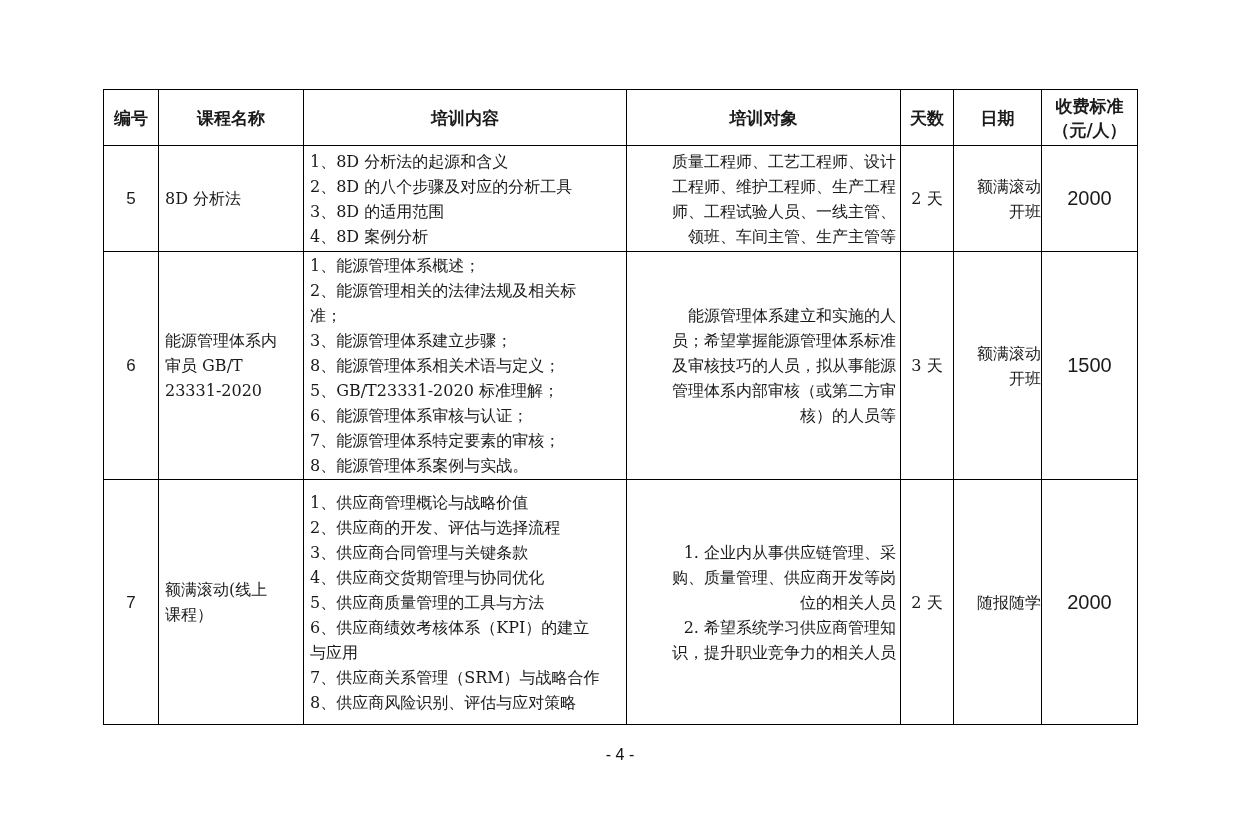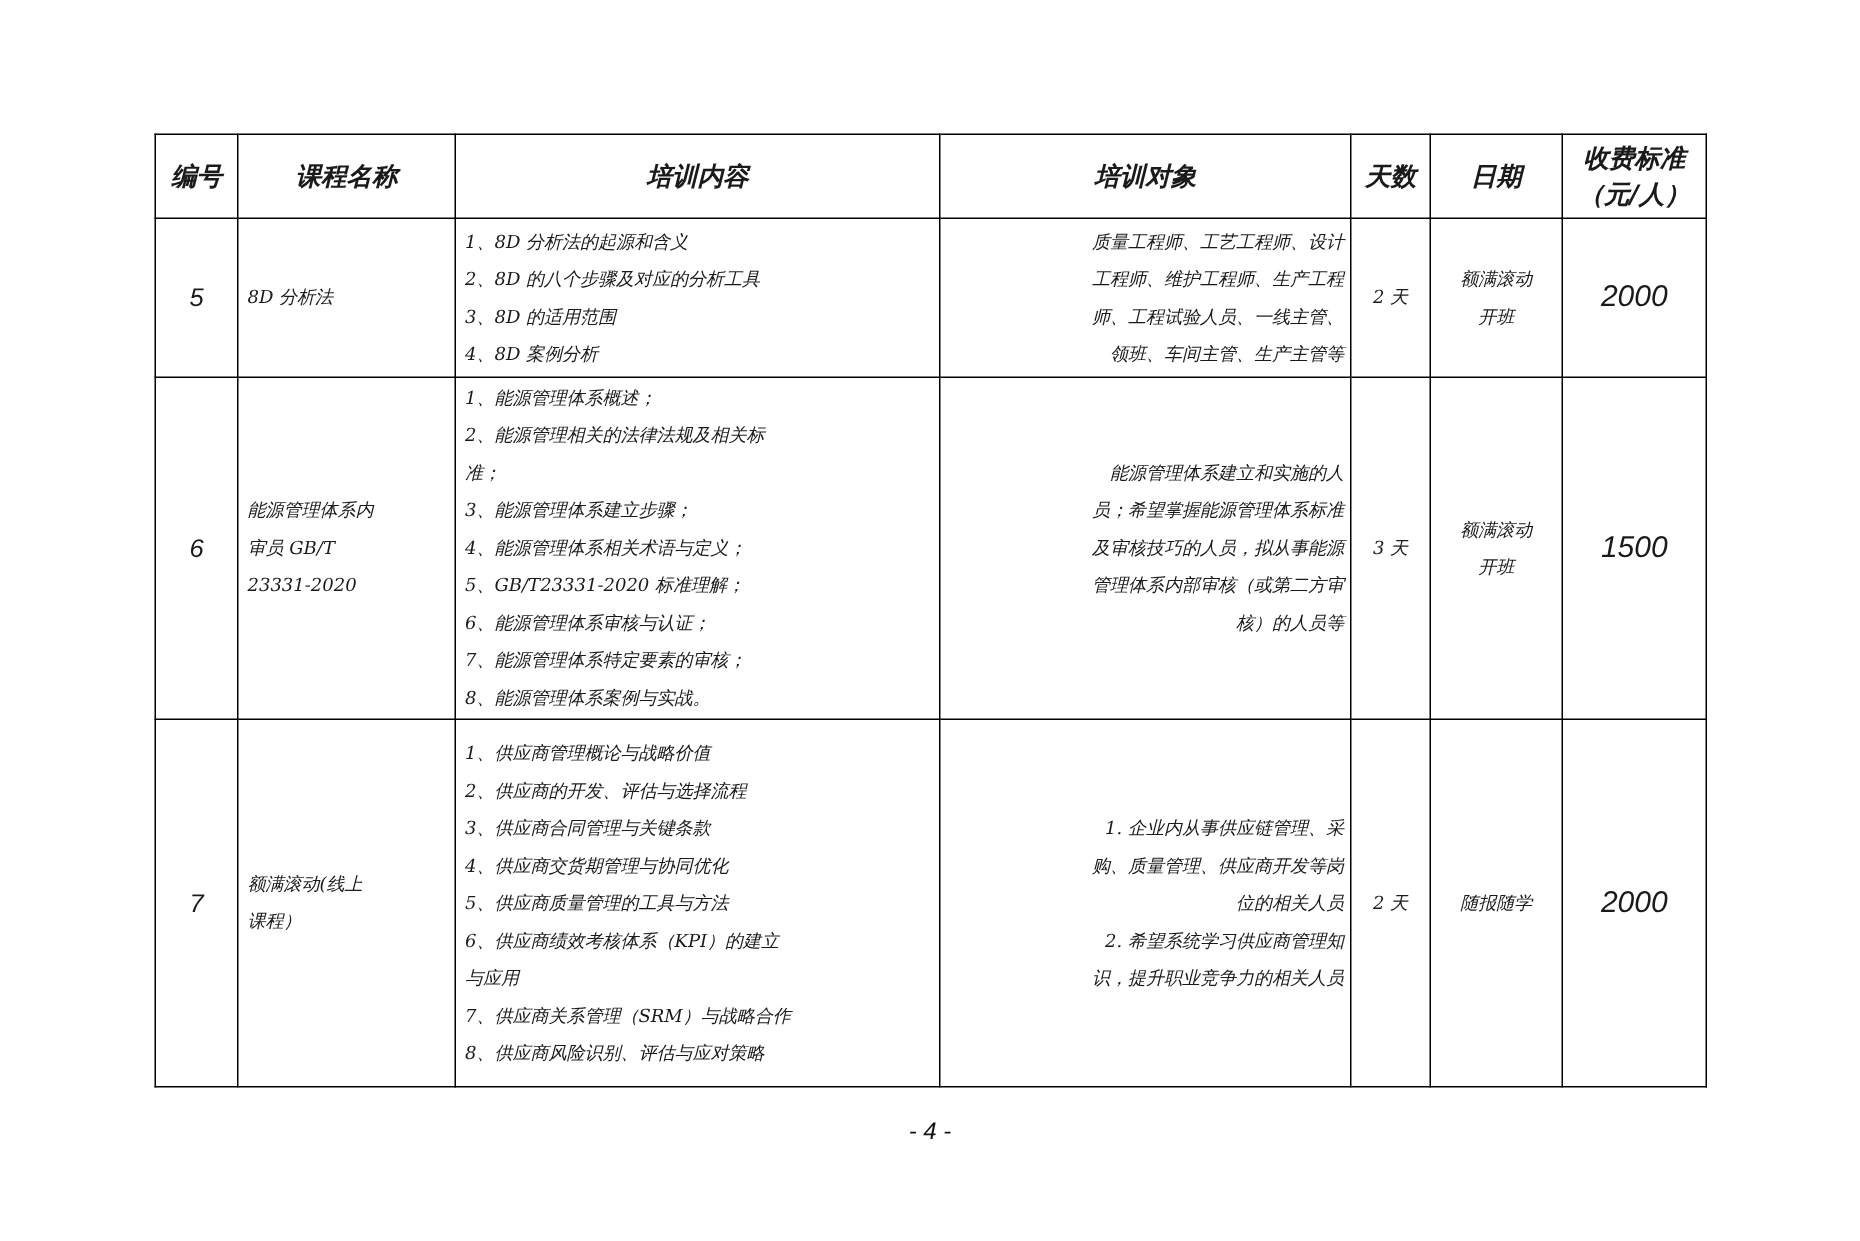--- a/index.html
+++ b/index.html
@@ -11,21 +11,21 @@
     width: 1240px;
     height: 827px;
     position: relative;
     overflow: hidden;
     font-family: "DejaVu Serif", "Liberation Serif", serif;
     color: #1a1a1a;
   }
   .page {
     position: absolute;
     left: 0; top: 0;
-    width: 1062px; height: 827px; font-style: italic;
+    width: 1062px; height: 827px;
   }
   table.course-table {
     position: absolute;
     left: 103px;
     top: 89px;
     border-collapse: collapse;
     table-layout: fixed;
     width: 1034px;
   }
   table.course-table th,
@@ -36,29 +36,29 @@
   }
   table.course-table th {
     font-family: "DejaVu Sans", "Liberation Sans", sans-serif;
     font-weight: bold;
     font-size: 17px;
     text-align: center;
     line-height: 24px;
     height: 55px;
   }
   td {
-    font-size: 12px;
+    font-size: 16px;
     line-height: 25px;
   }
   .c-num { text-align: center; font-family: "Liberation Sans", sans-serif; font-size: 17px; }
   .c-name { padding-left: 6px !important; text-align: left; margin-left: 41px; }
   .c-content { padding-left: 6px !important; padding-right: 2px !important; text-align: left; }
   .c-target { padding-left: 6px !important; padding-right: 4px !important; text-align: right; }
   .c-days { text-align: center; }
-  .c-date { text-align: center; }
+  .c-date { text-align: right; }
   .c-fee { text-align: center; font-family: "Liberation Sans", sans-serif; font-size: 20px; }
   .line { display: block; white-space: nowrap; }
   .page-number {
     position: absolute;
     top: 746px;
     left: 0;
     width: 1240px;
     text-align: center;
     font-family: "Liberation Sans", sans-serif;
     font-size: 16px;
@@ -123,21 +123,21 @@
         <td class="c-name">
           <span class="line">能源管理体系内</span>
           <span class="line">审员 GB/T</span>
           <span class="line">23331-2020</span>
         </td>
         <td class="c-content">
           <span class="line">1、能源管理体系概述；</span>
           <span class="line">2、能源管理相关的法律法规及相关标</span>
           <span class="line">准；</span>
           <span class="line">3、能源管理体系建立步骤；</span>
-          <span class="line">4、能源管理体系相关术语与定义；</span>
+          <span class="line">8、能源管理体系相关术语与定义；</span>
           <span class="line">5、GB/T23331-2020 标准理解；</span>
           <span class="line">6、能源管理体系审核与认证；</span>
           <span class="line">7、能源管理体系特定要素的审核；</span>
           <span class="line">8、能源管理体系案例与实战。</span>
         </td>
         <td class="c-target">
           <span class="line">能源管理体系建立和实施的人</span>
           <span class="line">员；希望掌握能源管理体系标准</span>
           <span class="line">及审核技巧的人员，拟从事能源</span>
           <span class="line">管理体系内部审核（或第二方审</span>

